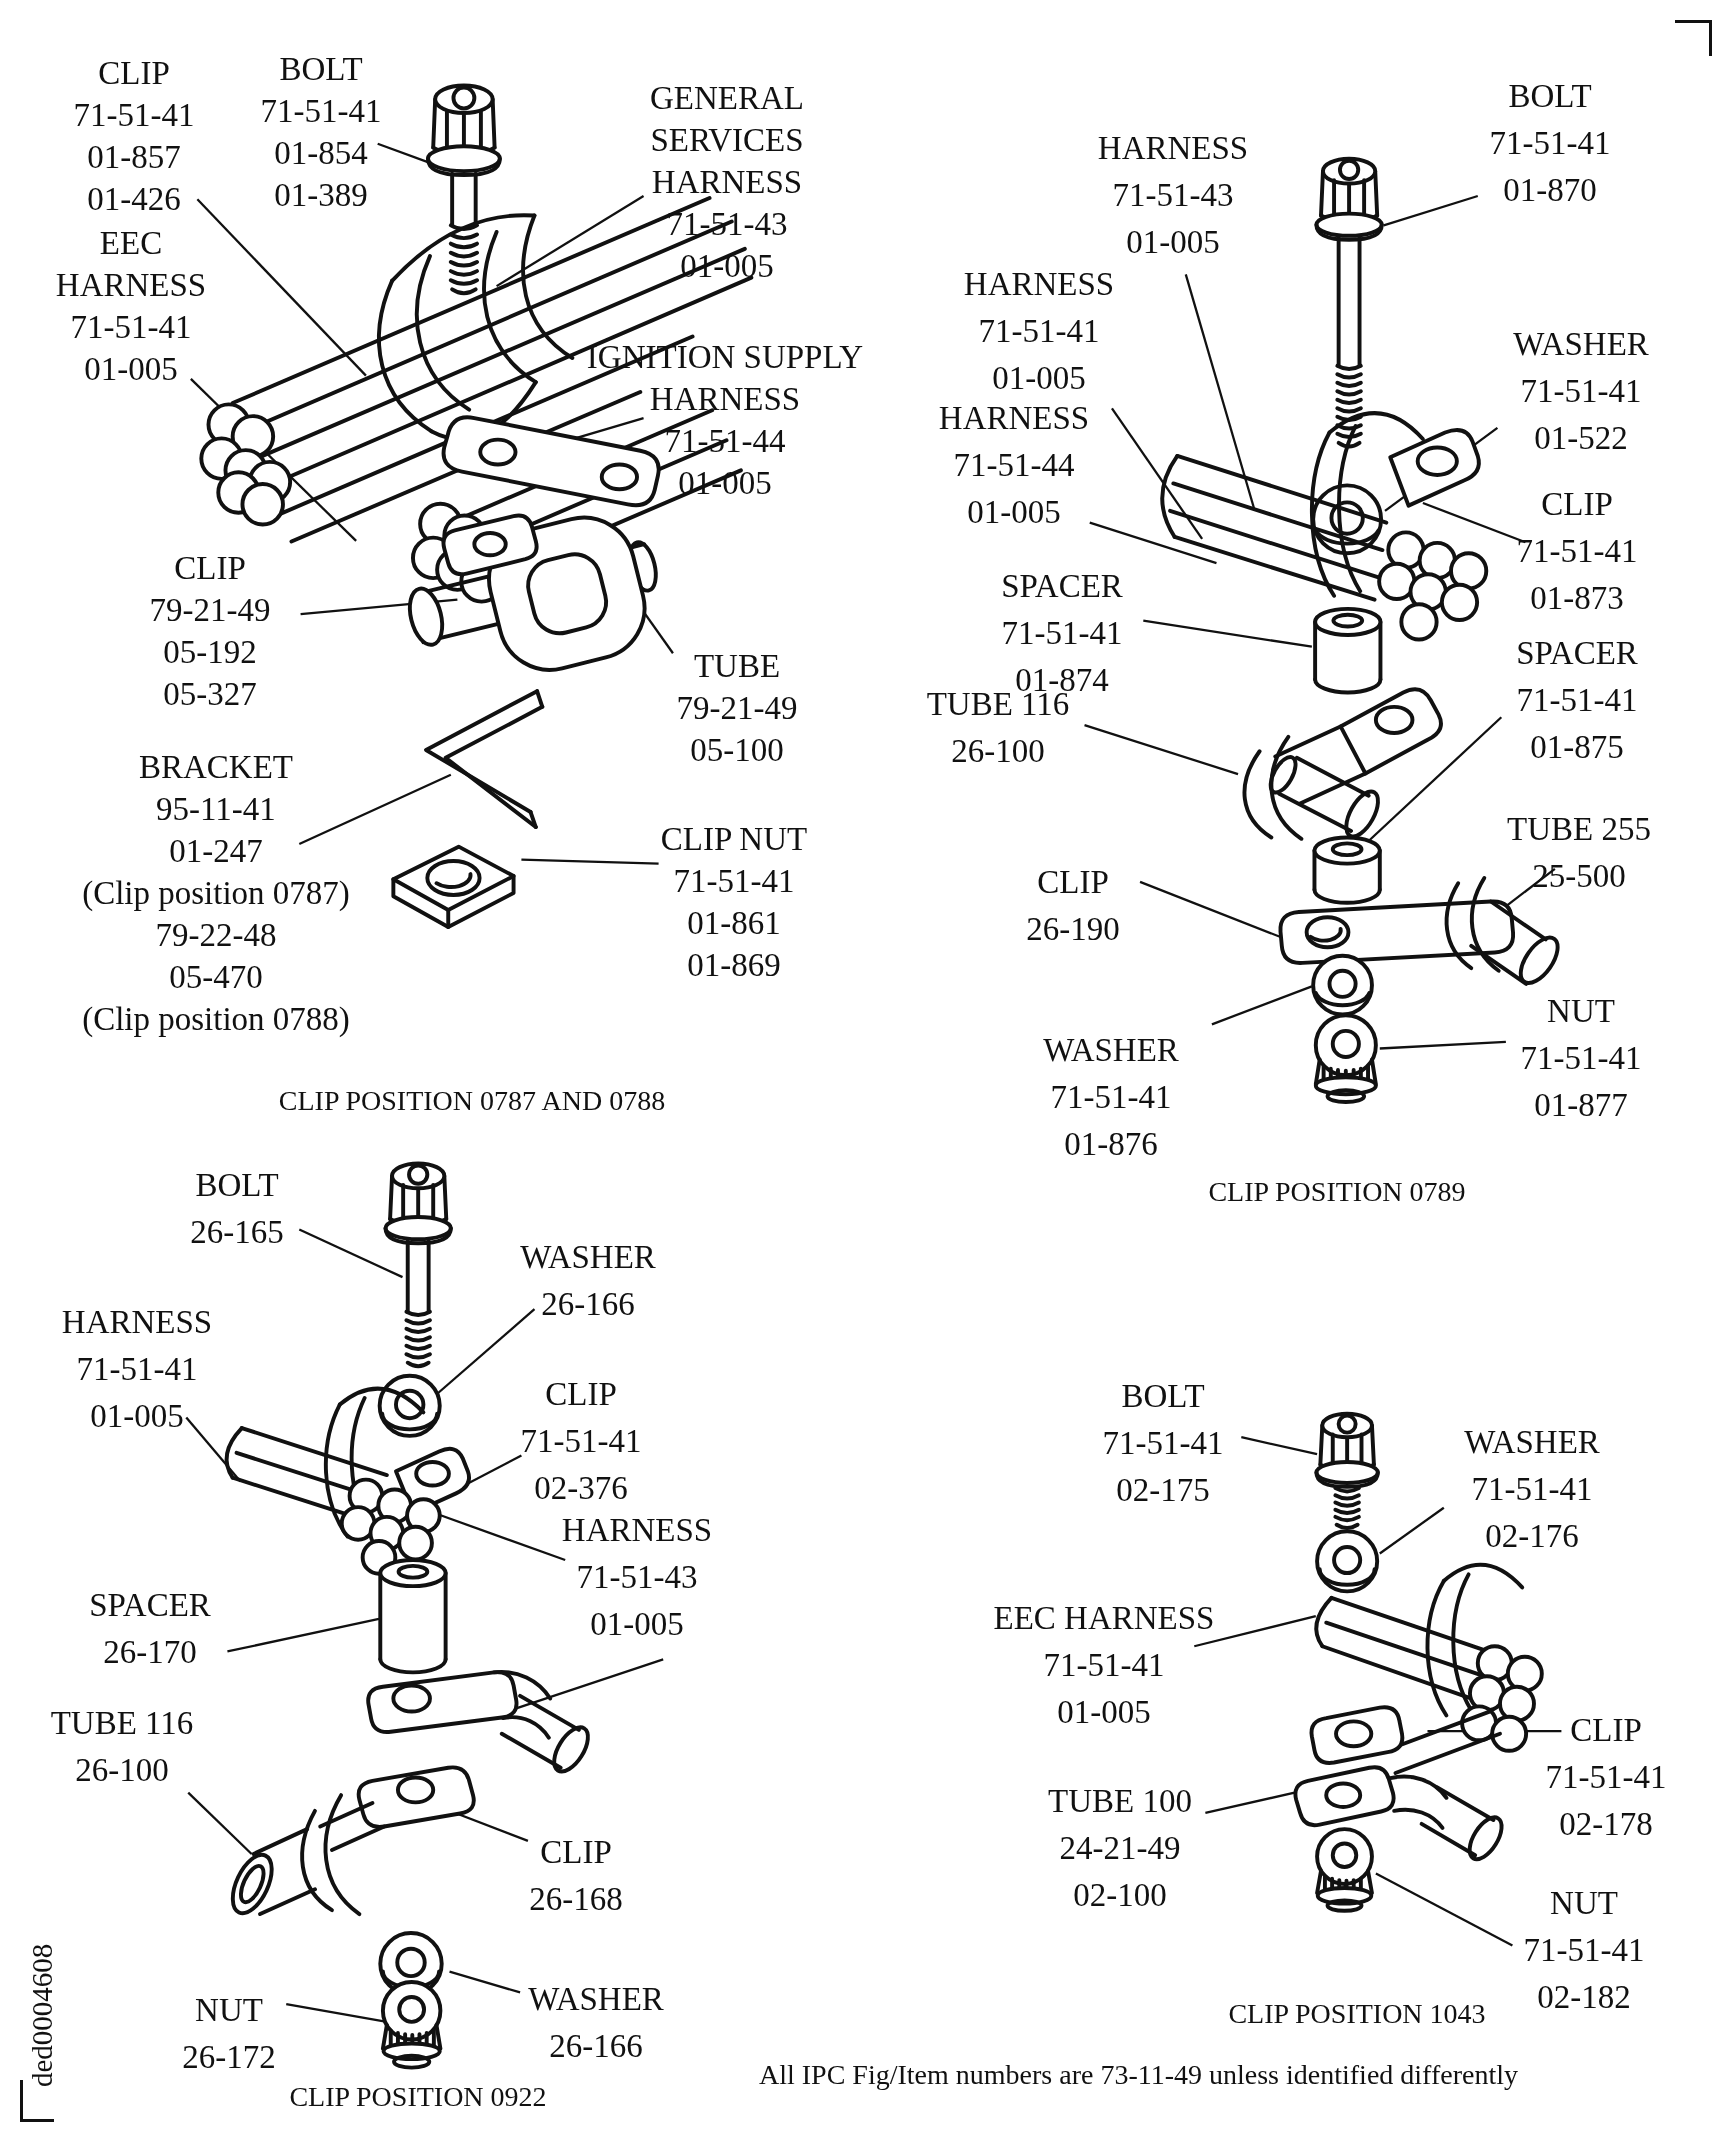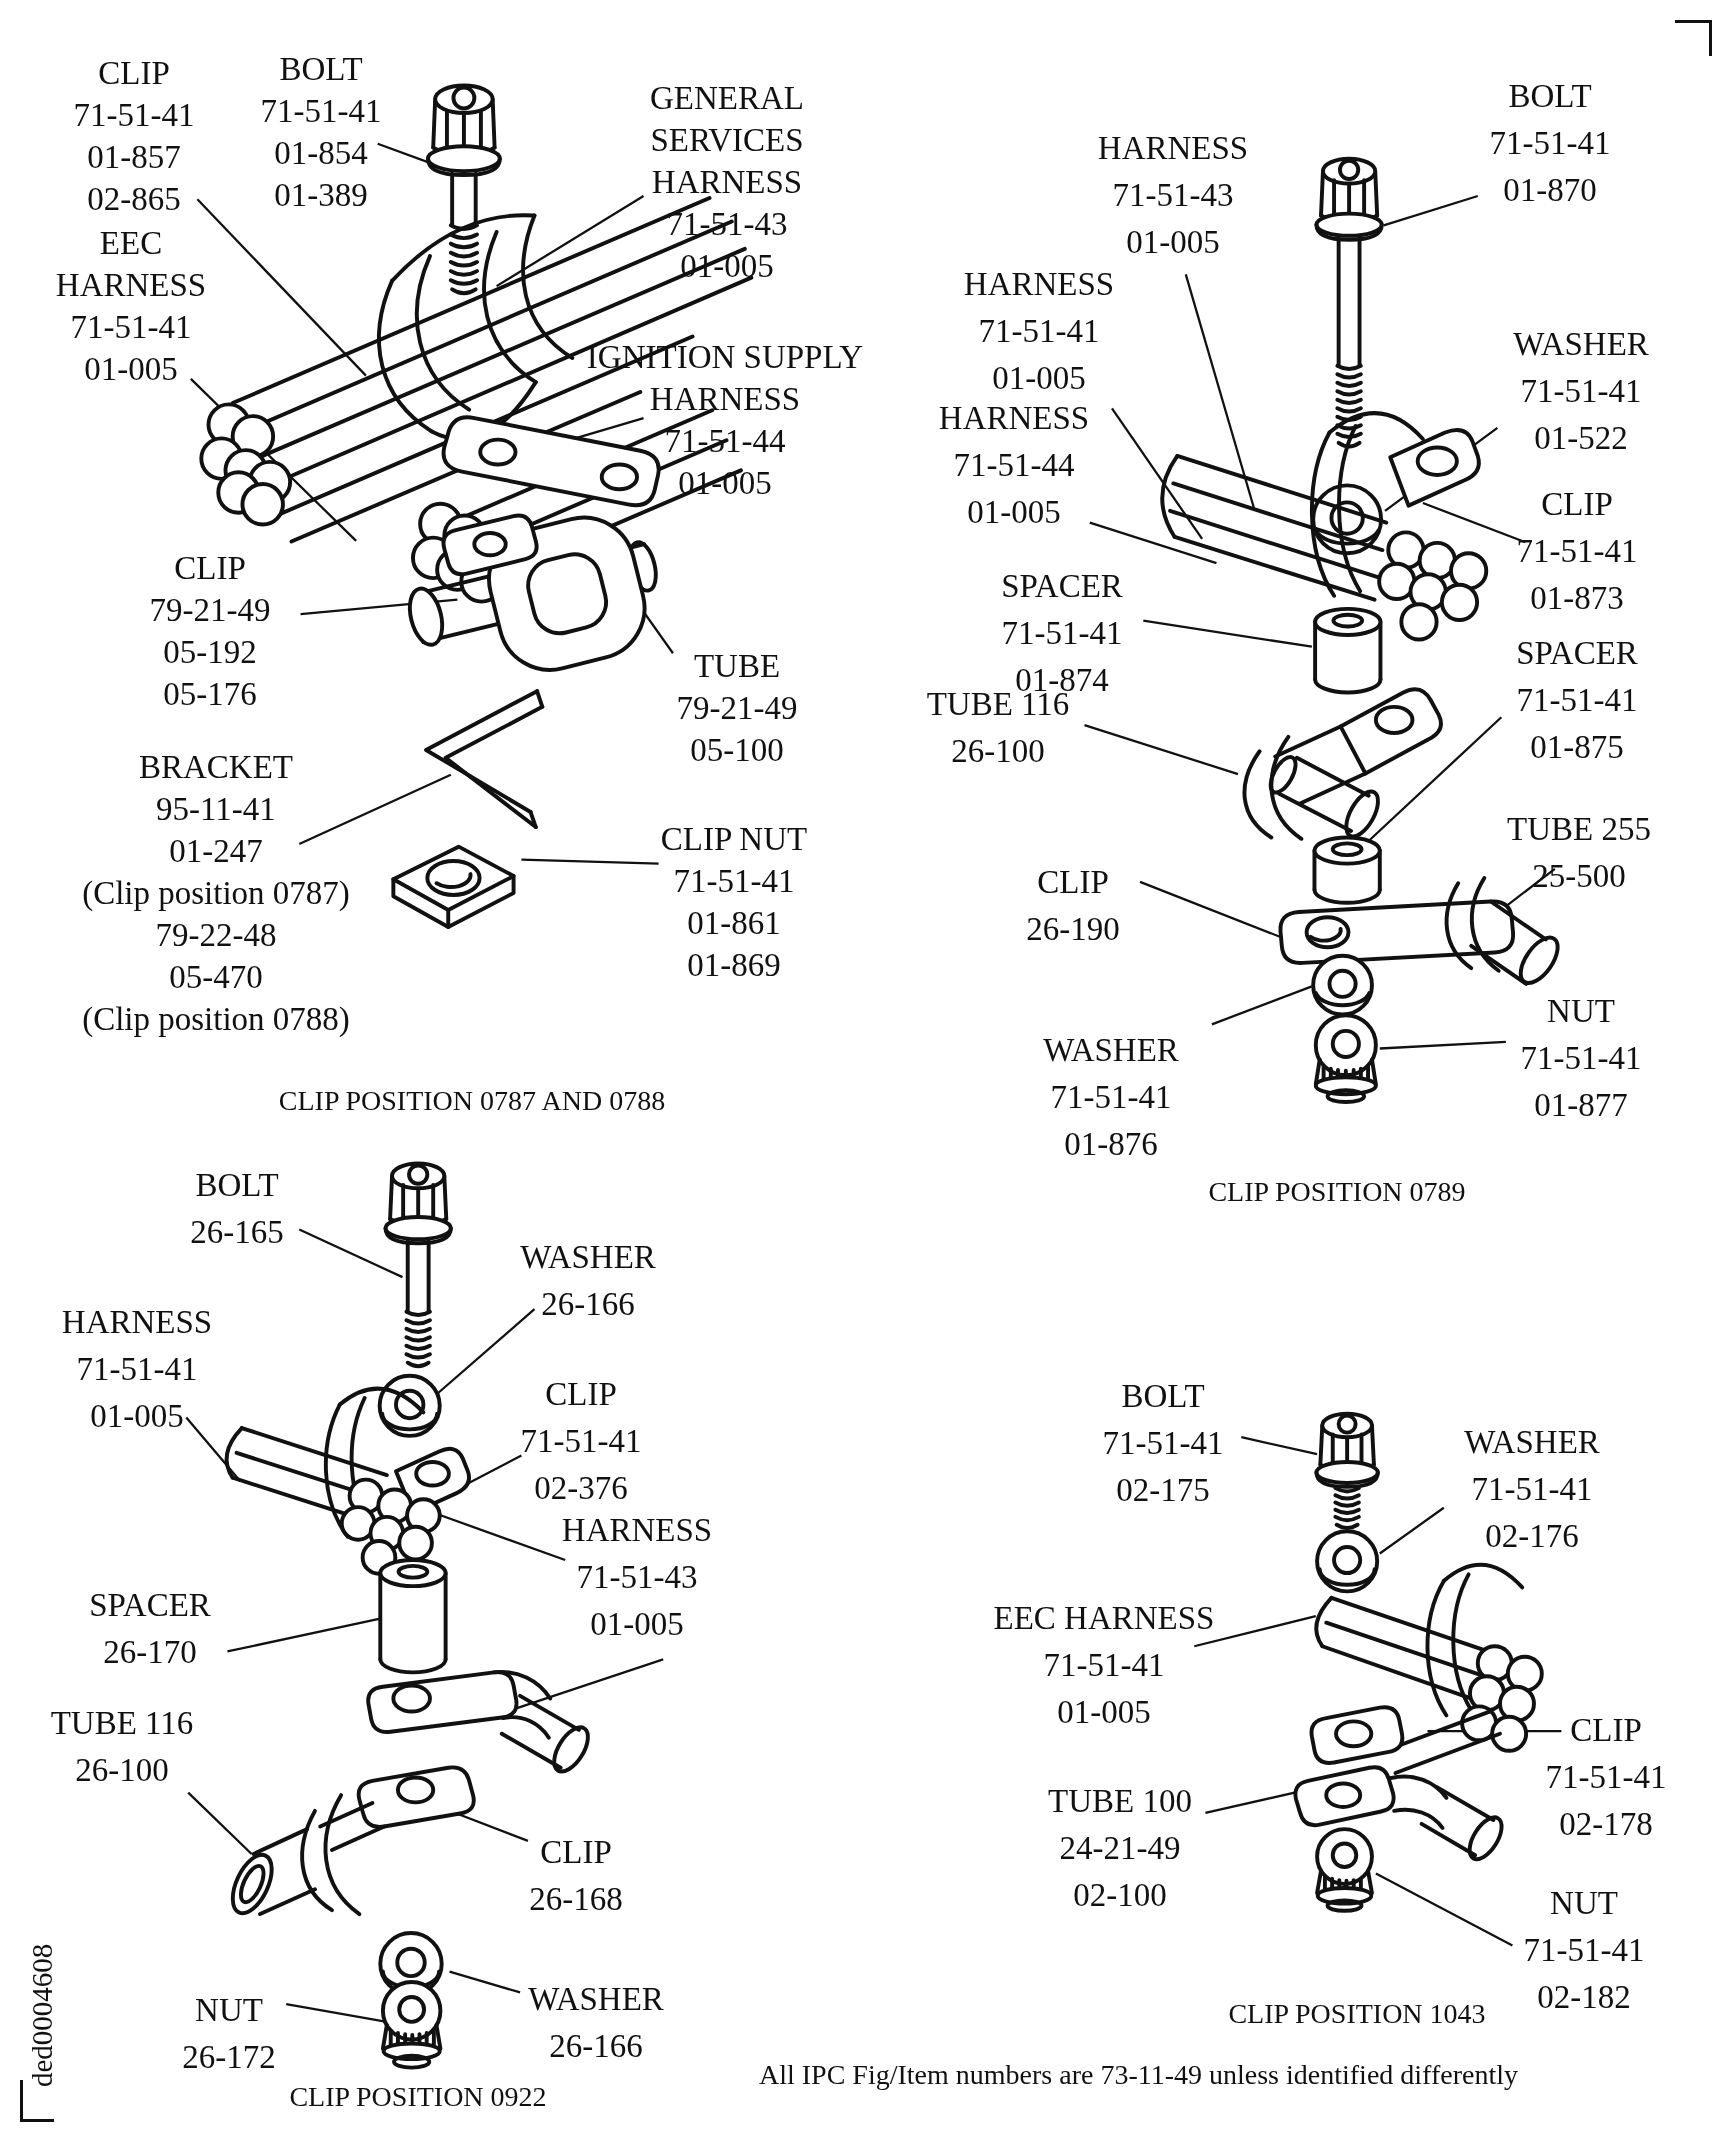--- a/index.html
+++ b/index.html
@@ -359,21 +359,21 @@
         <ellipse class="fw" cx="2058" cy="2902" rx="41" ry="12"></ellipse>
         <ellipse cx="2058" cy="2917" rx="26" ry="8"></ellipse>
       </g>
     </g>
   </svg>
 
   <div class="lbl lh1" style="left:134px;top:52px">
       <div>CLIP</div>
       <div>71-51-41</div>
       <div>01-857</div>
-      <div>02-865</div>
+      <div>01-426</div>
     </div>
   <div class="lbl lh1" style="left:321px;top:48px">
       <div>BOLT</div>
       <div>71-51-41</div>
       <div>01-854</div>
       <div>01-389</div>
     </div>
   <div class="lbl lh1" style="left:727px;top:77px">
       <div>GENERAL</div>
       <div>SERVICES</div>
@@ -390,21 +390,21 @@
   <div class="lbl lh1" style="left:725px;top:336px">
       <div>IGNITION SUPPLY</div>
       <div>HARNESS</div>
       <div>71-51-44</div>
       <div>01-005</div>
     </div>
   <div class="lbl lh1" style="left:210px;top:547px">
       <div>CLIP</div>
       <div>79-21-49</div>
       <div>05-192</div>
-      <div>05-176</div>
+      <div>05-327</div>
     </div>
   <div class="lbl lh1" style="left:737px;top:645px">
       <div>TUBE</div>
       <div>79-21-49</div>
       <div>05-100</div>
     </div>
   <div class="lbl lh1" style="left:216px;top:746px">
       <div>BRACKET</div>
       <div>95-11-41</div>
       <div>01-247</div>

